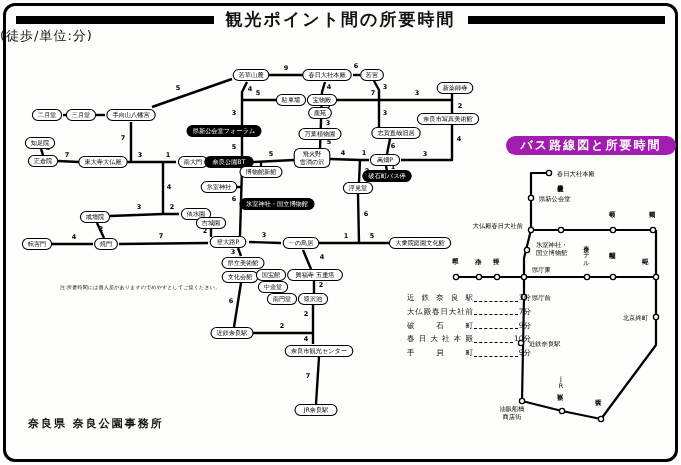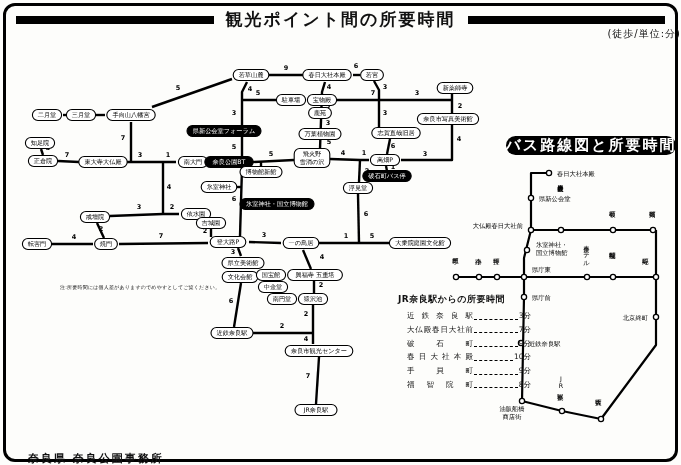--- a/index.html
+++ b/index.html
@@ -5,34 +5,34 @@
   html,body{margin:0;padding:0;}
   body{
     width:681px;height:465px;position:relative;overflow:hidden;
     background:#fdfdfb;font-family:"DejaVu Sans",sans-serif;color:#111;
   }
   .frame{position:absolute;left:3px;top:3px;right:3px;bottom:3px;
     border:3.5px solid #000;border-radius:12px;pointer-events:none;}
   .titlebar{position:absolute;top:8px;left:16px;right:16px;display:flex;align-items:center;text-align:center;}
   .tbar{flex:1;height:8px;background:#000;}
   .page-title{font-size:17px;font-weight:bold;letter-spacing:2px;margin:0 12px;white-space:nowrap;}
-  .subtitle{position:absolute;top:27px;left:0;width:100%;text-align:right;
-    font-size:10px;letter-spacing:1px;}
+  .subtitle{position:absolute;top:27px;left:0;width:100%;text-align:left;
+    font-size:13px;letter-spacing:1px;}
   svg{position:absolute;left:0;top:0;}
   .bus-title{position:absolute;left:506px;top:136px;width:170px;height:19px;
-    background:#000000;color:#fff;border-radius:10px;display:flex;align-items:center;
-    justify-content:center;font-size:15px;font-weight:bold;letter-spacing:2px;white-space:nowrap;}
+    background:#a21caf;color:#fff;border-radius:10px;display:flex;align-items:center;
+    justify-content:center;font-size:12px;font-weight:bold;letter-spacing:2px;white-space:nowrap;}
   .jr-list{position:absolute;left:398px;top:293px;width:133px;}
   .jr-header{font-size:9px;font-weight:bold;letter-spacing:0.5px;margin-bottom:5px;white-space:nowrap;}
   .jr-row{display:flex;align-items:flex-end;font-size:7.5px;margin-bottom:3.8px;padding-left:9px;}
   .jr-name{width:66px;text-align:justify;text-align-last:justify;white-space:nowrap;}
   .jr-leader{flex:1;border-bottom:1.2px dashed #000;margin:0 1px 1.5px 1px;min-width:8px;}
   .jr-time{white-space:nowrap;text-align:center;}
   .note{position:absolute;left:60px;top:284px;font-size:5px;letter-spacing:0.2px;white-space:nowrap;}
-  .footer{position:absolute;left:28px;top:451px;font-size:11px;font-weight:bold;letter-spacing:2px;}
+  .footer{position:absolute;left:28px;top:416px;font-size:11px;font-weight:bold;letter-spacing:2px;}
 </style>
 </head>
 <body>
 
 <div class="frame"></div>
 
 <div class="titlebar">
   <div class="tbar"></div>
   <div class="page-title">観光ポイント間の所要時間</div>
   <div class="tbar"></div>
@@ -261,21 +261,20 @@
     <text x="497" y="253" font-size="6.3" fill="#000" text-anchor="start" style="writing-mode: vertical-rl; text-orientation: upright;">押上町</text>
     <circle cx="587" cy="277" r="2.6" fill="#fff" stroke="#000" stroke-width="1.3"></circle>
     <text x="587" y="241" font-size="6.3" fill="#000" text-anchor="start" style="writing-mode: vertical-rl; text-orientation: upright;">奈良ホテル</text>
     <circle cx="613" cy="277" r="2.6" fill="#fff" stroke="#000" stroke-width="1.3"></circle>
     <text x="613" y="247" font-size="6.3" fill="#000" text-anchor="start" style="writing-mode: vertical-rl; text-orientation: upright;">福智院町</text>
   </svg>
 
 <div class="bus-title">バス路線図と所要時間</div>
 
 <div class="jr-list">
-  <div class="jr-header">JR奈良駅からの所要時間</div>
   <div id="jr-list-rows">
       <div class="jr-row">
         <span class="jr-name">近鉄奈良駅</span>
         <span class="jr-leader"></span>
         <span class="jr-time">3分</span>
       </div>
       <div class="jr-row">
         <span class="jr-name">大仏殿春日大社前</span>
         <span class="jr-leader"></span>
         <span class="jr-time">7分</span>
@@ -287,23 +286,18 @@
       </div>
       <div class="jr-row">
         <span class="jr-name">春日大社本殿</span>
         <span class="jr-leader"></span>
         <span class="jr-time">10分</span>
       </div>
       <div class="jr-row">
         <span class="jr-name">手貝町</span>
         <span class="jr-leader"></span>
         <span class="jr-time">9分</span>
-      </div>
-      <div class="jr-row">
-        <span class="jr-name">福智院町</span>
-        <span class="jr-leader"></span>
-        <span class="jr-time">8分</span>
       </div>
     </div>
 </div>
 
 <div class="note">注:所要時間には個人差がありますのでめやすとしてご覧ください。</div>
 <div class="footer">奈良県 奈良公園事務所</div>
 
 </body></html>

